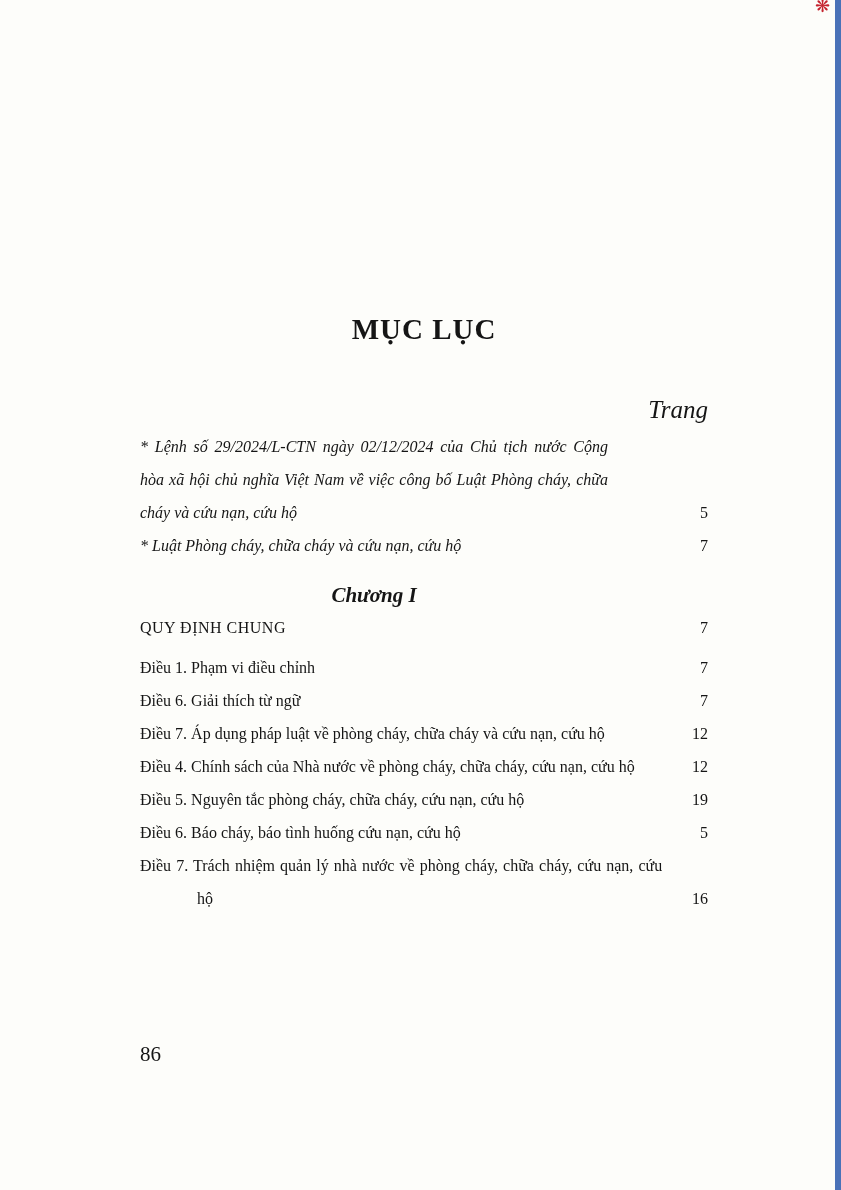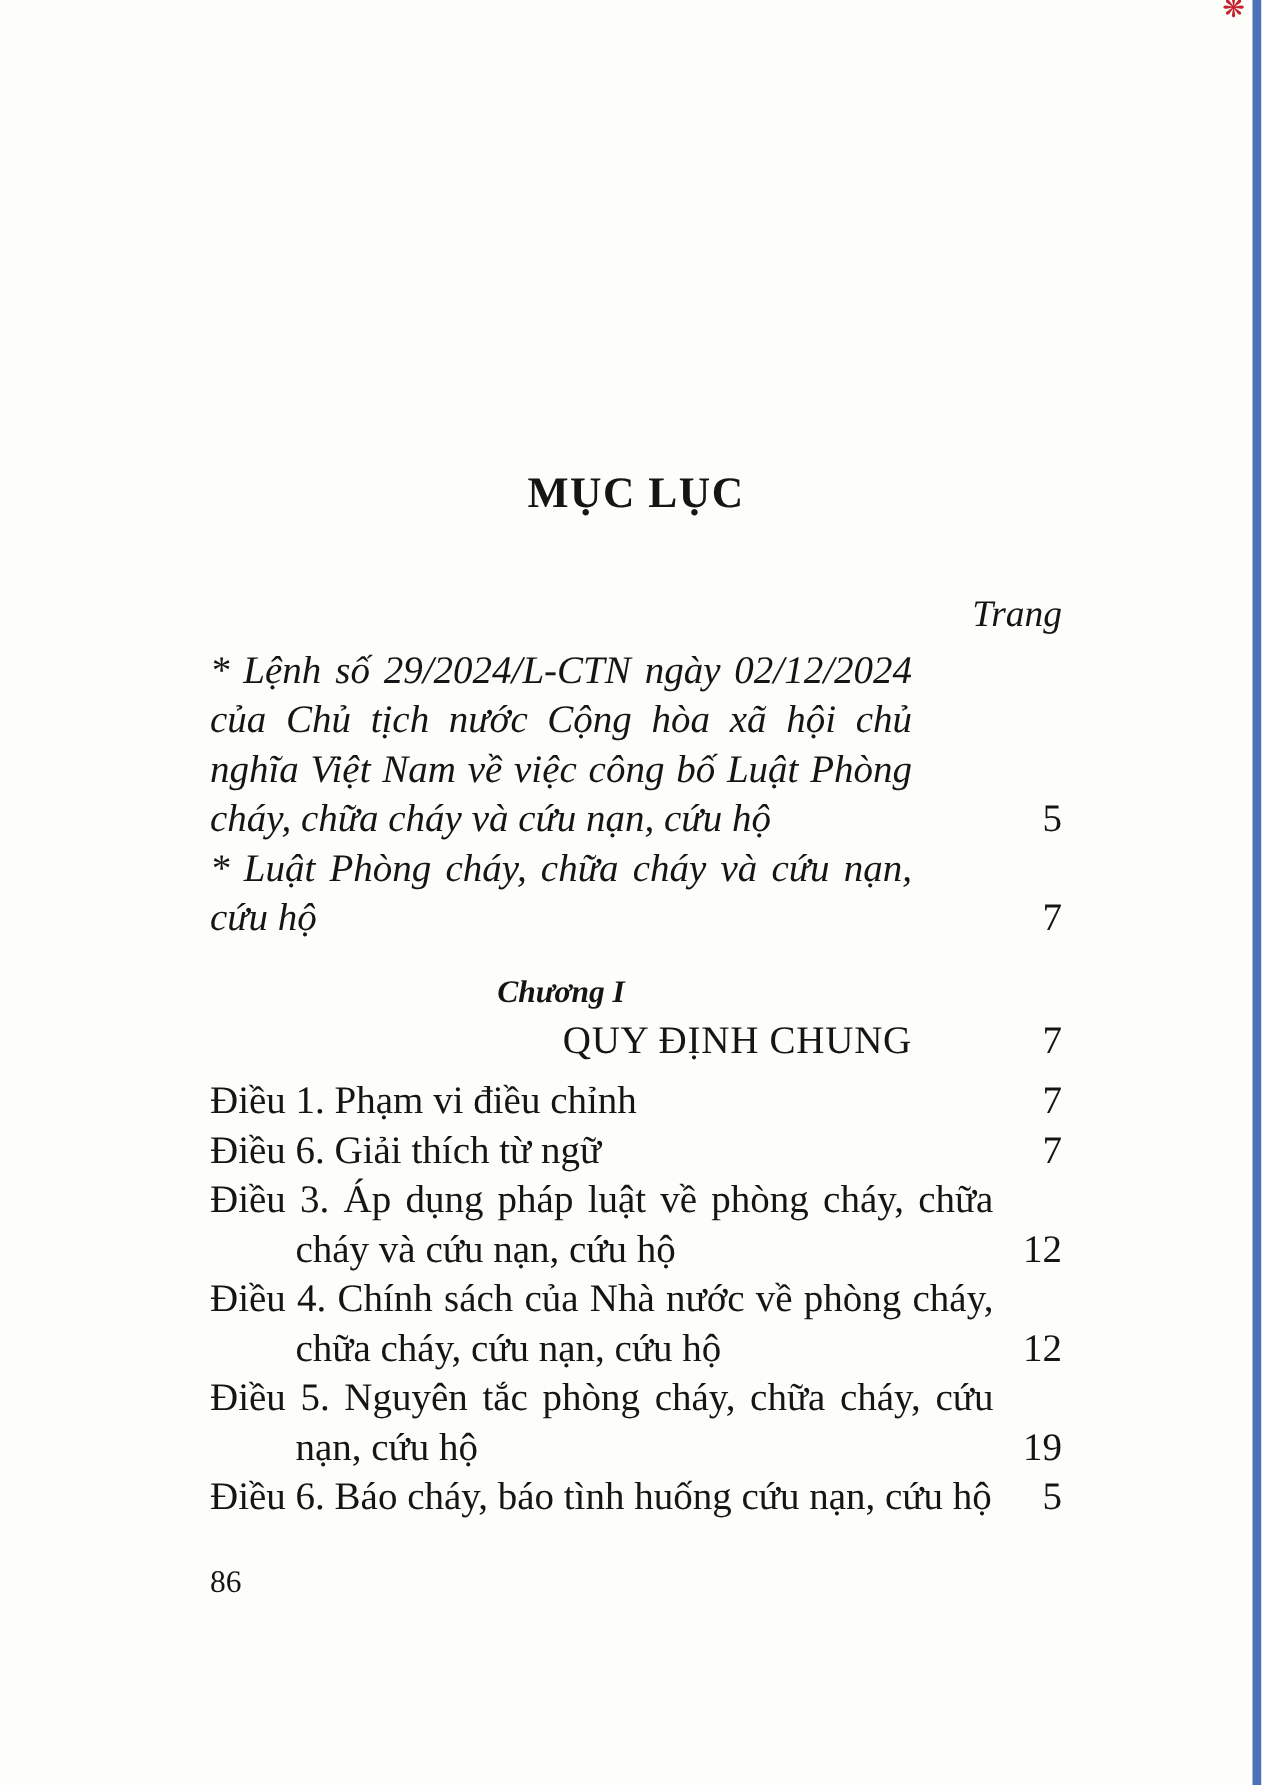--- a/index.html
+++ b/index.html
@@ -36,21 +36,21 @@
   .trang{
     margin-top:52px;
     text-align:right;
     font-style:italic;
     font-size:25px;
     line-height:24px;
   }
   .row{
     display:flex;
     align-items:flex-end;
-    font-size:26px;
+    font-size:16px;
     line-height:33px;
   }
   .etext{
     width:468px;
     text-align:justify;
   }
   .enum{
     margin-left:auto;
     width:46px;
     text-align:right;
@@ -60,21 +60,21 @@
   .chapter{margin-top:17px;}
   .chapter-label{
     width:468px;
     text-align:center;
     font-style:italic;
     font-size:21px;
     line-height:32px;
     font-weight:bold;
   }
   .chapter-row .etext{
-    text-align:right;
+    text-align:left;
     letter-spacing:0.5px;
   }
   .articles{margin-top:7px;}
   .article .etext{
     padding-left:57px;
     text-indent:-57px;
   }
   .footer-page{
     position:absolute;
     left:140px;top:1042px;
@@ -117,34 +117,38 @@
     <div class="articles">
       <div class="row article">
         <div class="etext">Điều 1. Phạm vi điều chỉnh</div>
         <div class="enum">7</div>
       </div>
       <div class="row article">
         <div class="etext">Điều 6. Giải thích từ ngữ</div>
         <div class="enum">7</div>
       </div>
       <div class="row article">
-        <div class="etext">Điều 3. Áp dụng pháp luật về phòng cháy, chữa cháy và cứu nạn, cứu hộ</div>
+        <div class="etext">Điều 7. Áp dụng pháp luật về phòng cháy, chữa cháy và cứu nạn, cứu hộ</div>
         <div class="enum">12</div>
       </div>
       <div class="row article">
         <div class="etext">Điều 4. Chính sách của Nhà nước về phòng cháy, chữa cháy, cứu nạn, cứu hộ</div>
         <div class="enum">12</div>
       </div>
       <div class="row article">
         <div class="etext">Điều 5. Nguyên tắc phòng cháy, chữa cháy, cứu nạn, cứu hộ</div>
         <div class="enum">19</div>
       </div>
       <div class="row article">
         <div class="etext">Điều 6. Báo cháy, báo tình huống cứu nạn, cứu hộ</div>
         <div class="enum">5</div>
       </div>
+      <div class="row article">
+        <div class="etext">Điều 7. Trách nhiệm quản lý nhà nước về phòng cháy, chữa cháy, cứu nạn, cứu hộ</div>
+        <div class="enum">16</div>
+      </div>
     </div>
 
   </div>
 
   <div class="footer-page">86</div>
 
 </div>
 
 </body></html>

